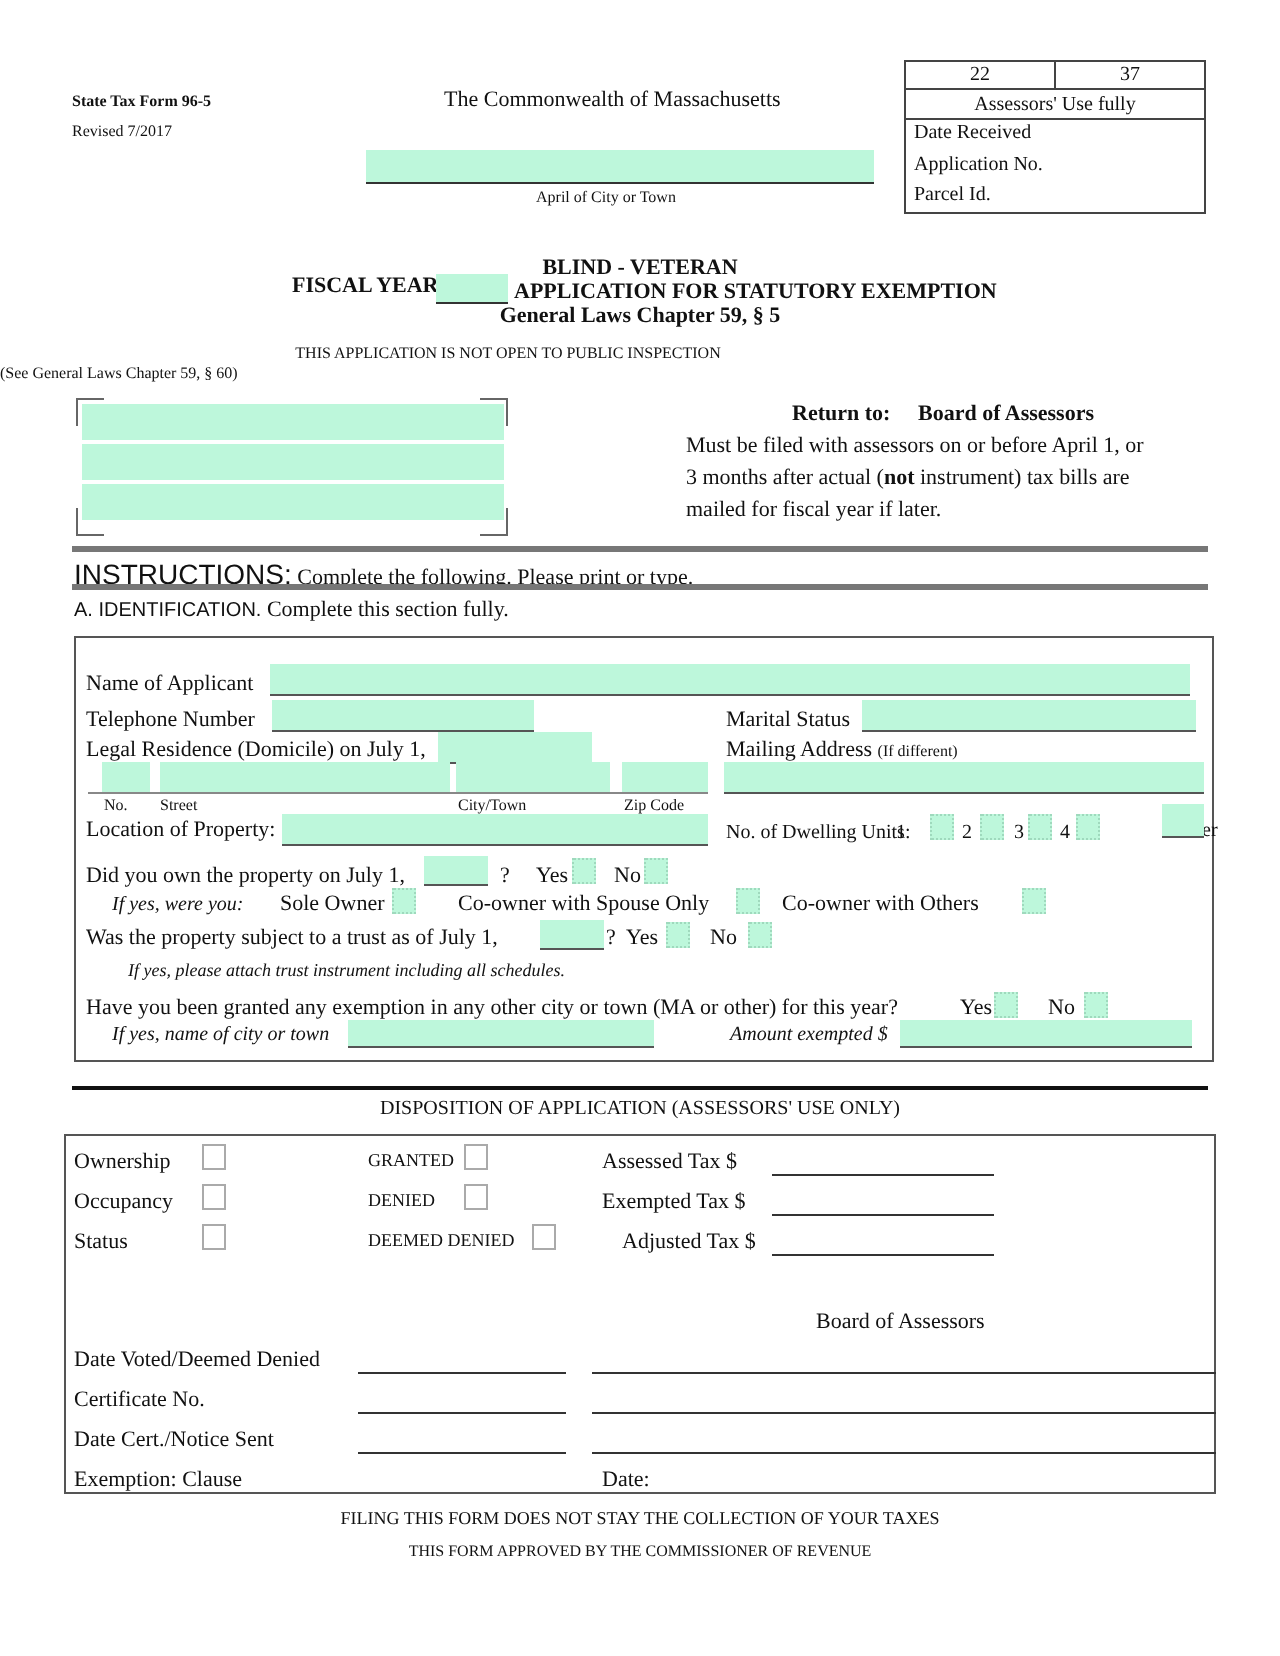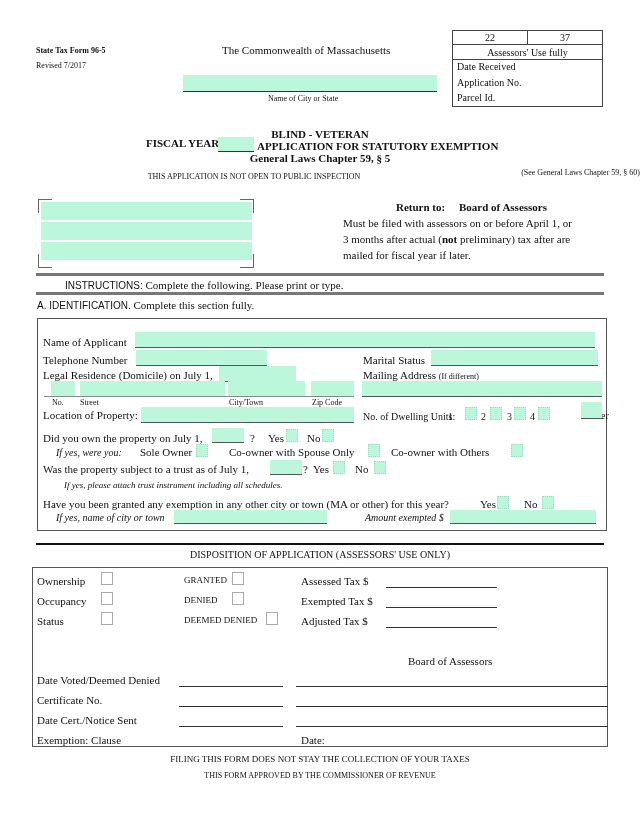--- a/index.html
+++ b/index.html
@@ -21,55 +21,55 @@
   .bold { font-weight: bold; }
   .bracket { position: absolute; width: 14px; height: 14px; border-color: #666; border-style: solid; }
 </style>
 </head>
 <body>
 
 <div class="abs bold t8" style="left:36px;top:46px;">State Tax Form 96-5</div>
 <div class="abs t8" style="left:36px;top:61px;">Revised 7/2017</div>
 <div class="abs t11" style="left:222px;top:44px;">The Commonwealth of Massachusetts</div>
 <div class="fld" style="left:183px;top:75px;width:254px;height:17px;border-bottom:1px solid #333;"><span></span></div>
-<div class="abs t8" style="left:268px;top:94px;">Name of City or State</div>
+<div class="abs t8" style="left:268px;top:94px;">April of City or Town</div>
 
 <div class="abs" style="left:452px;top:30px;width:151px;height:77px;border:1px solid #444;">
   <div style="position:absolute;left:0;top:0;width:75px;height:14px;border-right:1px solid #444;border-bottom:1px solid #444;text-align:center;font-size:10px;line-height:14px;">22</div>
   <div style="position:absolute;left:75px;top:0;width:74px;height:14px;border-bottom:1px solid #444;text-align:center;font-size:10px;line-height:14px;">37</div>
   <div style="position:absolute;left:0;top:14px;width:149px;height:15px;border-bottom:1px solid #444;text-align:center;font-size:10px;line-height:15px;">Assessors' Use fully</div>
   <div style="position:absolute;left:4px;top:30px;font-size:10px;">Date Received</div>
   <div style="position:absolute;left:4px;top:46px;font-size:10px;">Application No.</div>
   <div style="position:absolute;left:4px;top:61px;font-size:10px;">Parcel Id.</div>
 </div>
 
 <div class="abs bold t11" style="left:0;width:640px;text-align:center;top:128px;">BLIND - VETERAN</div>
 <div class="abs bold t11" style="left:146px;top:137px;">FISCAL YEAR</div>
 <div class="fld" style="left:218px;top:137px;width:36px;height:15px;border-bottom:1px solid #333;"><span></span></div>
 <div class="abs bold t11" style="left:257px;top:140px;">APPLICATION FOR STATUTORY EXEMPTION</div>
 <div class="abs bold t11" style="left:0;width:640px;text-align:center;top:152px;">General Laws Chapter 59, § 5</div>
 <div class="abs t8" style="left:0;width:508px;text-align:center;top:172px;">THIS APPLICATION IS NOT OPEN TO PUBLIC INSPECTION</div>
-<div class="abs t8" style="left:0;width:640px;text-align:right;top:168px;">(See General Laws Chapter 59, § 60)</div>
+<div class="abs t8" style="left:0;width:640px;text-align:left;top:182px;">(See General Laws Chapter 59, § 60)</div>
 
 <div class="bracket" style="left:38px;top:199px;border-width:1px 0 0 1px;"></div>
 <div class="bracket" style="left:240px;top:199px;border-width:1px 1px 0 0;"></div>
 <div class="bracket" style="left:38px;top:254px;border-width:0 0 1px 1px;"></div>
 <div class="bracket" style="left:240px;top:254px;border-width:0 1px 1px 0;"></div>
 <div class="fld nb" style="left:41px;top:202px;width:211px;height:18px;"><span></span></div>
 <div class="fld nb" style="left:41px;top:222px;width:211px;height:18px;"><span></span></div>
 <div class="fld nb" style="left:41px;top:242px;width:211px;height:18px;"><span></span></div>
 
 <div class="abs bold t11" style="left:396px;top:201px;">Return to:</div>
 <div class="abs bold t11" style="left:459px;top:201px;">Board of Assessors</div>
 <div class="abs t11" style="left:343px;top:217px;">Must be filed with assessors on or before April 1, or</div>
-<div class="abs t11" style="left:343px;top:233px;"><span>3 months after actual (</span><b>not</b><span> preliminary) tax after are</span></div>
+<div class="abs t11" style="left:343px;top:233px;"><span>3 months after actual (</span><b>not</b><span> instrument) tax bills are</span></div>
 <div class="abs t11" style="left:343px;top:249px;">mailed for fiscal year if later.</div>
 
 <div class="hrule" style="left:36px;top:273px;width:568px;"></div>
-<div class="abs t11" style="left:37px;top:279px;"><span class="sans" style="font-size:10px;margin-left:28px;">INSTRUCTIONS:</span> <span>Complete the following.  Please print or type.</span></div>
+<div class="abs t11" style="left:37px;top:279px;"><span class="sans" style="font-size:14px;">INSTRUCTIONS:</span> <span>Complete the following.  Please print or type.</span></div>
 <div class="hrule" style="left:36px;top:292px;width:568px;"></div>
 <div class="abs t11" style="left:37px;top:299px;"><span class="sans" style="font-size:10px;">A.  IDENTIFICATION.</span> <span>Complete this section fully.</span></div>
 
 <div class="abs" style="left:37px;top:318px;width:570px;height:213px;border:1px solid #555;"></div>
 
 <div class="abs t11" style="left:43px;top:336px;">Name of Applicant</div>
 <div class="fld" style="left:135px;top:332px;width:460px;height:16px;"><span></span></div>
 
 <div class="abs t11" style="left:43px;top:354px;">Telephone Number</div>
 <div class="fld" style="left:136px;top:350px;width:131px;height:16px;"><span></span></div>
@@ -158,21 +158,21 @@
 <div class="gbox" style="left:232px;top:572px;"></div>
 <div class="abs t9" style="left:184px;top:595px;">DENIED</div>
 <div class="gbox" style="left:232px;top:592px;"></div>
 <div class="abs t9" style="left:184px;top:615px;">DEEMED DENIED</div>
 <div class="gbox" style="left:266px;top:612px;"></div>
 
 <div class="abs t11" style="left:301px;top:575px;">Assessed Tax  $</div>
 <div class="uline" style="left:386px;top:587px;width:111px;"></div>
 <div class="abs t11" style="left:301px;top:595px;">Exempted Tax $</div>
 <div class="uline" style="left:386px;top:607px;width:111px;"></div>
-<div class="abs t11" style="left:301px;top:615px;text-align:right;">Adjusted Tax  $</div>
+<div class="abs t11" style="left:311px;top:615px;text-align:right;">Adjusted Tax  $</div>
 <div class="uline" style="left:386px;top:627px;width:111px;"></div>
 
 <div class="abs t11" style="left:408px;top:655px;">Board of Assessors</div>
 
 <div class="abs t11" style="left:37px;top:674px;">Date Voted/Deemed Denied</div>
 <div class="uline" style="left:179px;top:686px;width:104px;"></div>
 <div class="uline" style="left:296px;top:686px;width:312px;"></div>
 
 <div class="abs t11" style="left:37px;top:694px;">Certificate No.</div>
 <div class="uline" style="left:179px;top:706px;width:104px;"></div>

